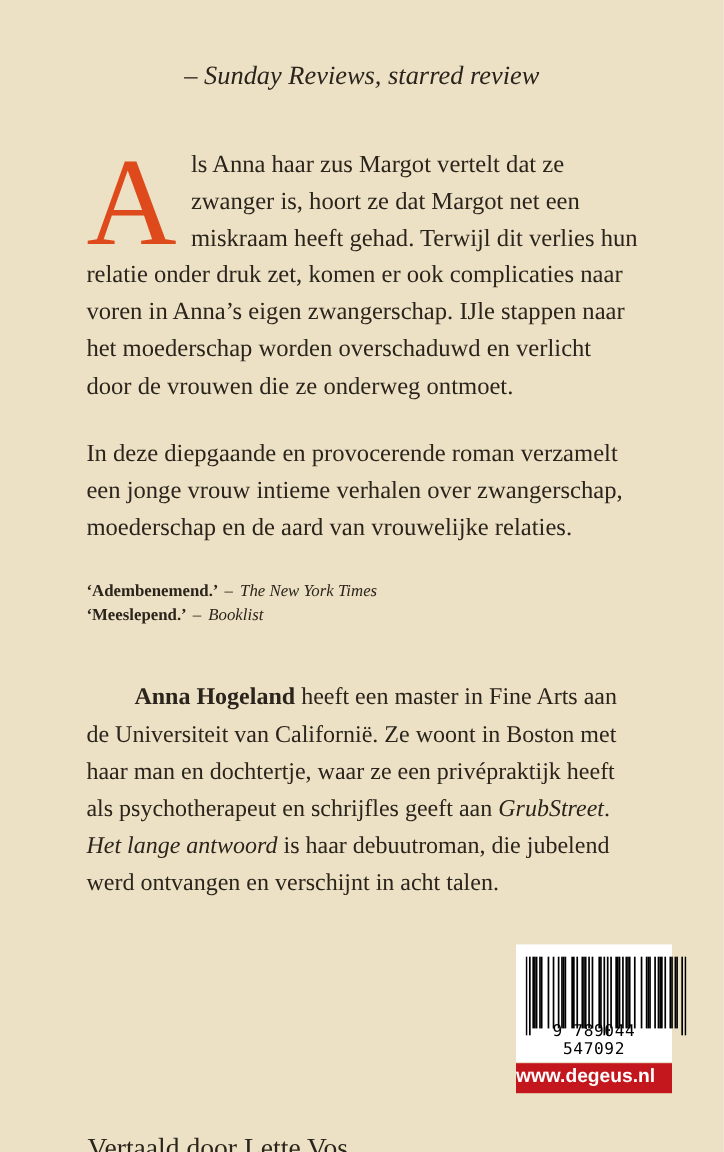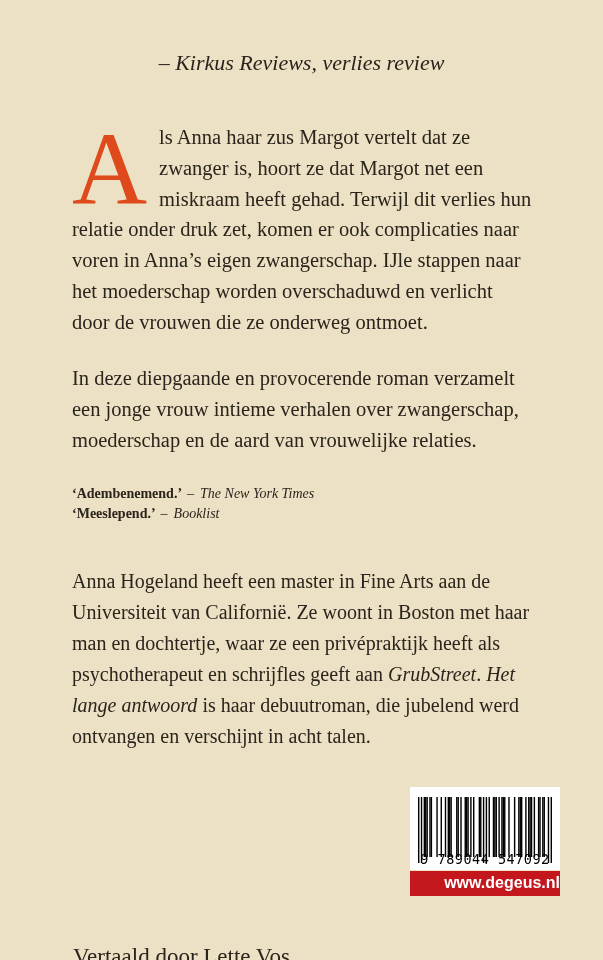--- a/index.html
+++ b/index.html
@@ -40,31 +40,31 @@
     margin:6px 12px 0 0;
     font-weight:normal;
   }
   .para2{margin-top:26px;}
   .blurbs{margin-top:28px;}
   .blurb-line{font-size:14px;line-height:1.45;}
   .blurb-quote{font-weight:bold;}
   .blurb-source{font-style:italic;margin-left:6px;}
   .blurb-dash{margin-left:5px;}
   .bio{margin-top:42px;font-size:20px;line-height:1.55;}
-  .bio .author-name{font-weight:normal;}
+  .bio .author-name{font-weight:bold;margin-left:40px;}
   .bio .it{font-style:italic;}
   .translator{
     position:absolute;
     left:73px;top:944px;
     font-size:23px;
   }
   .barcode-block{
     position:absolute;
     top:787px;right:43px;
-    width:150px;
+    width:130px;
   }
   .barcode-box{
     background:#ffffff;
     padding:10px 8px 2px;
     box-sizing:border-box;
   }
   .barcode-bars{display:block;width:134px;height:66px;}
   .barcode-number{
     font-family:"DejaVu Sans Mono", monospace;
     font-size:13.5px;
@@ -75,33 +75,33 @@
     background:transparent;
     line-height:1.1;
     padding-bottom:1px;
   }
   .website-band{
     background:#c4161d;
     color:#ffffff;
     font-family:"Liberation Sans", sans-serif;
     font-weight:bold;
     font-size:16px;
-    text-align:right;
+    text-align:left;
     padding:3px 0 4px;
     margin-top:1px;
   }
 </style>
 </head>
 <body>
 
 <div class="cover">
 
   <div class="headline">
   </div>
-  <div class="attribution">– Kirkus Reviews, verlies review</div>
+  <div class="attribution">– Sunday Reviews, starred review</div>
 
   <div class="body-text">
     <p style="margin:0;">
       <span class="dropcap">A</span><span>ls Anna haar zus Margot vertelt dat ze zwanger is, hoort ze dat Margot net een miskraam heeft gehad. Terwijl dit verlies hun relatie onder druk zet, komen er ook complicaties naar voren in Anna’s eigen zwangerschap. IJle stappen naar het moederschap worden overschaduwd en verlicht door de vrouwen die ze onderweg ontmoet.</span>
     </p>
     <p class="para2" style="margin-bottom:0;">In deze diepgaande en provocerende roman verzamelt een jonge vrouw intieme verhalen over zwangerschap, moederschap en de aard van vrouwelijke relaties.</p>
 
     <div class="blurbs">
       <div class="blurb-line">
         <span class="blurb-quote">‘Adembenemend.’</span><span class="blurb-dash">–</span><span class="blurb-source">The New York Times</span>

